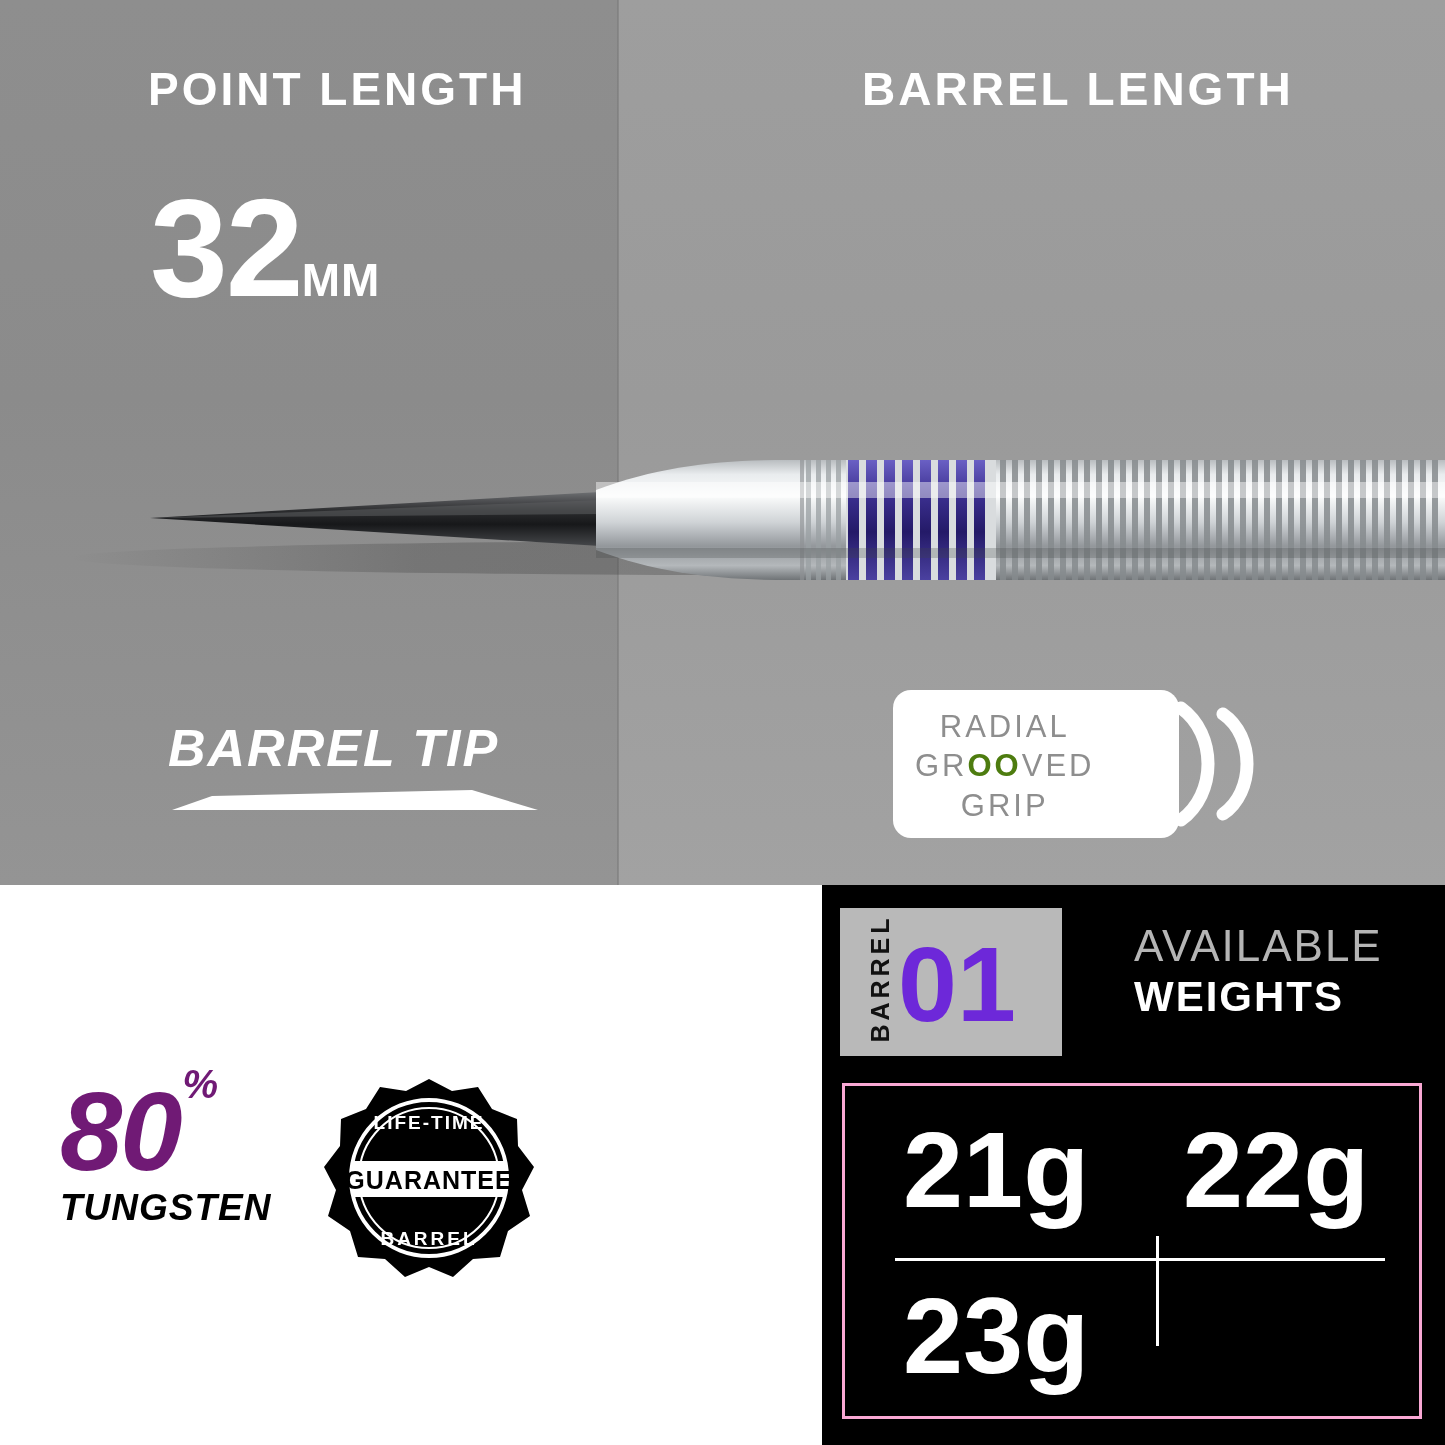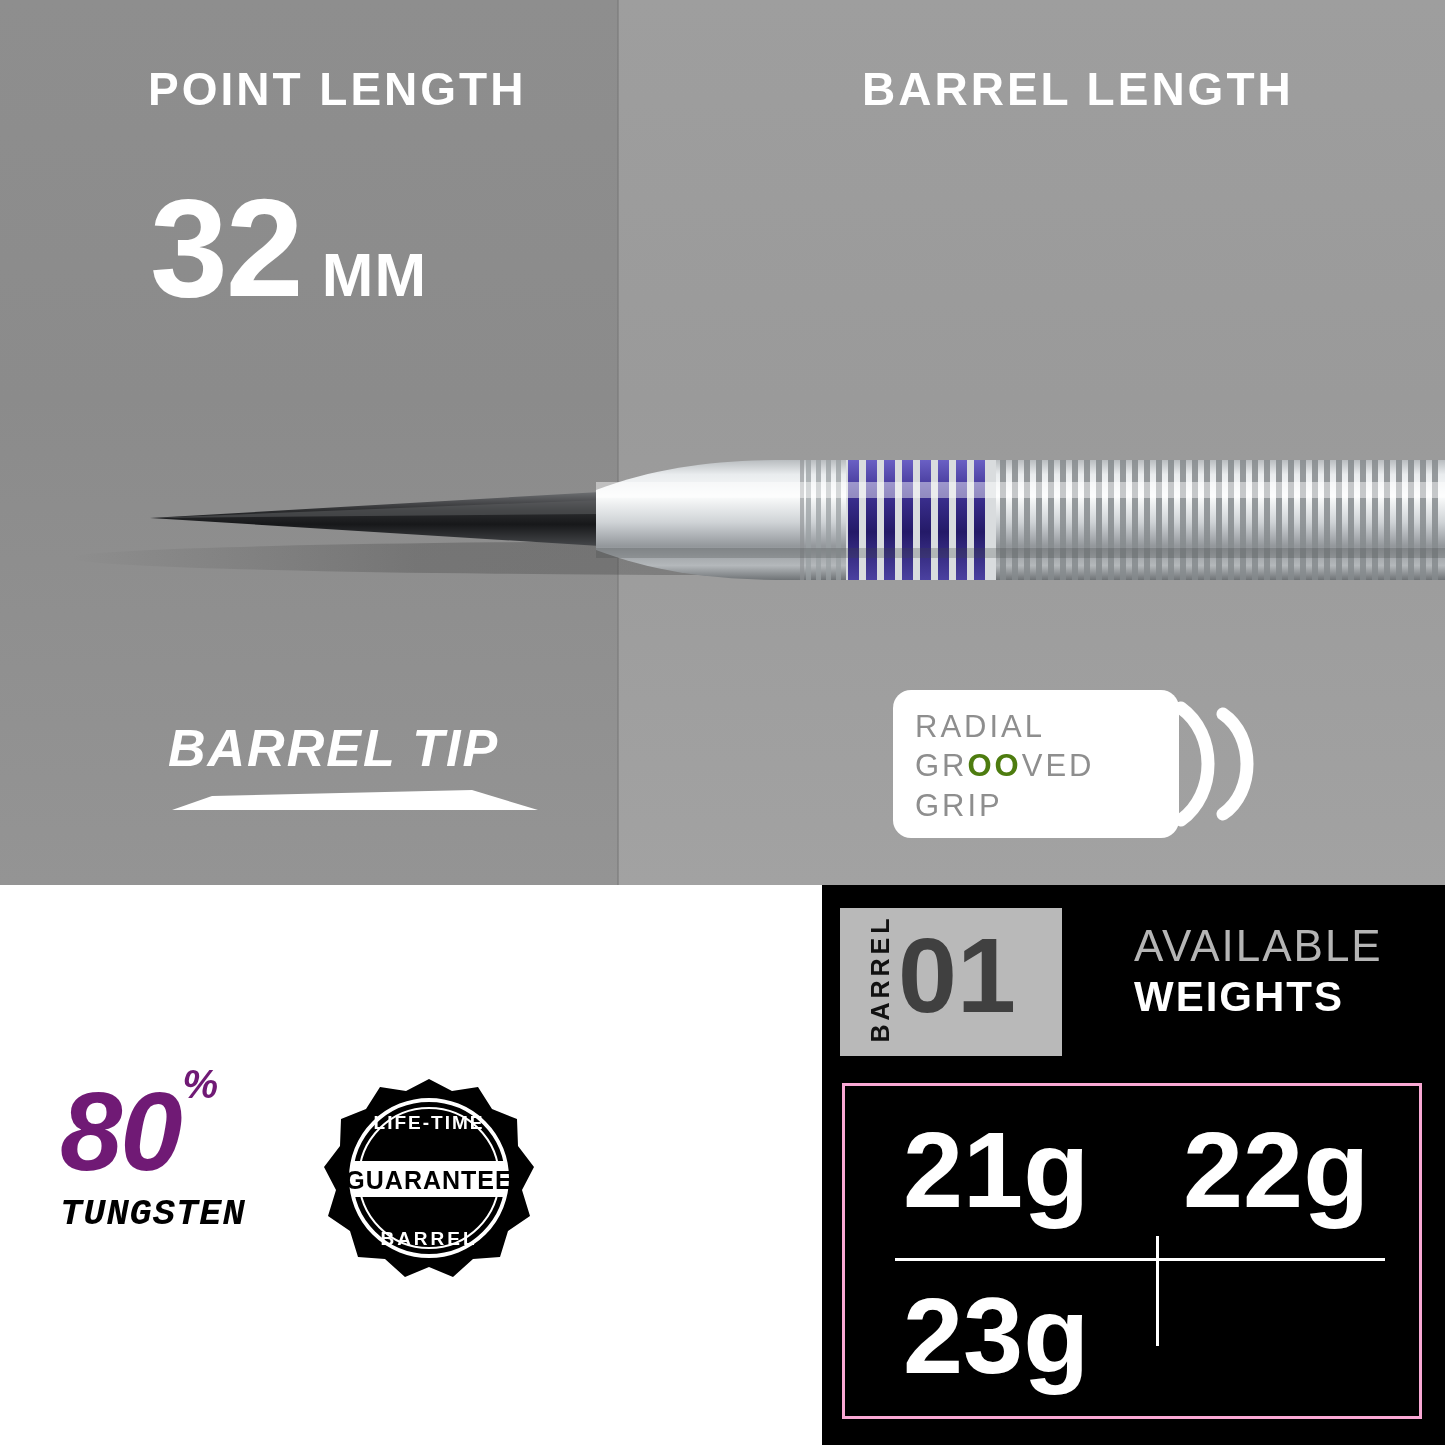--- a/index.html
+++ b/index.html
@@ -39,39 +39,39 @@
   .hdr-right { left: 862px; top: 62px; }
 
   .bignum {
     position: absolute;
     color: #ffffff;
     font-weight: bold;
     white-space: nowrap;
     line-height: 1;
   }
   .bignum .num { font-size: 140px; letter-spacing: -2px; }
-  .bignum .unit { font-size: 62px; letter-spacing: 1px; margin-left: 20px; }
+  .bignum .unit { font-size: 46px; letter-spacing: 1px; }
   .bignum-left  { left: 150px; top: 178px; }
   .bignum-right { left: 866px; top: 178px; }
 
   
   .dart { position: absolute; left: 0; top: 430px; width: 1445px; height: 200px; }
 
   .steel-label {
     position: absolute; left: 168px; top: 718px;
     color: #ffffff; font-size: 52px; font-weight: bold;
     font-style: italic; letter-spacing: 2px; white-space: nowrap;
   }
   .steel-underline {
     position: absolute; left: 172px; top: 790px; width: 366px; height: 22px;
   }
 
   
   .grip-badge {
-    position: absolute; left: 893px; top: 690px; width: 380px; height: 104px;
+    position: absolute; left: 893px; top: 690px; width: 380px; height: 104px; text-align: center;
   }
   .grip-card {
     position: absolute; left: 0; top: 0; width: 286px; height: 148px;
     background: #ffffff; border-radius: 18px;
   }
   .grip-text {
     position: absolute; left: 22px; top: 17px;
     color: #8e8e8e; font-size: 31px; letter-spacing: 3px; line-height: 1.27;
     font-weight: normal;
   }
@@ -87,42 +87,42 @@
   .tungsten-num {
     font-size: 112px; font-weight: bold; font-style: italic;
     color: #701a75; line-height: .92; letter-spacing: -2px;
   }
   .tungsten-pct {
     font-size: 40px; font-weight: bold; vertical-align: super;
     position: relative; top: -34px; left: 2px;
   }
   .tungsten-word {
     font-size: 37px; font-weight: bold; font-style: italic; color: #000;
-    letter-spacing: 1px; margin-top: 10px; font-family: Liberation Mono, monospace;
+    letter-spacing: 1px; margin-top: 4px;
   }
   .guarantee { position: absolute; left: 322px; top: 192px; width: 214px; height: 214px; }
 
   
   .bottom-right {
     position: absolute; left: 822px; top: 885px; width: 623px; height: 560px;
     background: #000000;
   }
   .barrel-chip {
     position: absolute; left: 840px; top: 908px; width: 222px; height: 148px;
     background: #b9b9b9;
   }
   .barrel-word {
     position: absolute; left: -34px; top: 56px; width: 148px;
     transform: rotate(-90deg);
     font-size: 25px; font-weight: bold; letter-spacing: 4px; color: #111;
     text-align: center;
   }
   .barrel-num {
-    position: absolute; left: 58px; top: 14px;
-    font-size: 106px; font-weight: bold; color: #404040; line-height: 1;
+    position: absolute; left: 58px; top: 23px;
+    font-size: 106px; font-weight: bold; color: #6d28d9; line-height: 1;
   }
   .avail {
     position: absolute; left: 1122px; top: 920px;
     color: #b5b5b5; font-size: 44px; letter-spacing: 2px; line-height: 1.18; margin-left: 12px;
   }
   .avail .w { display: block; color: #ffffff; font-weight: bold; font-size: 42px; }
 
   .weights-box {
     position: absolute; left: 842px; top: 1083px; width: 580px; height: 336px;
     border: 3px solid #f9a8d4;

